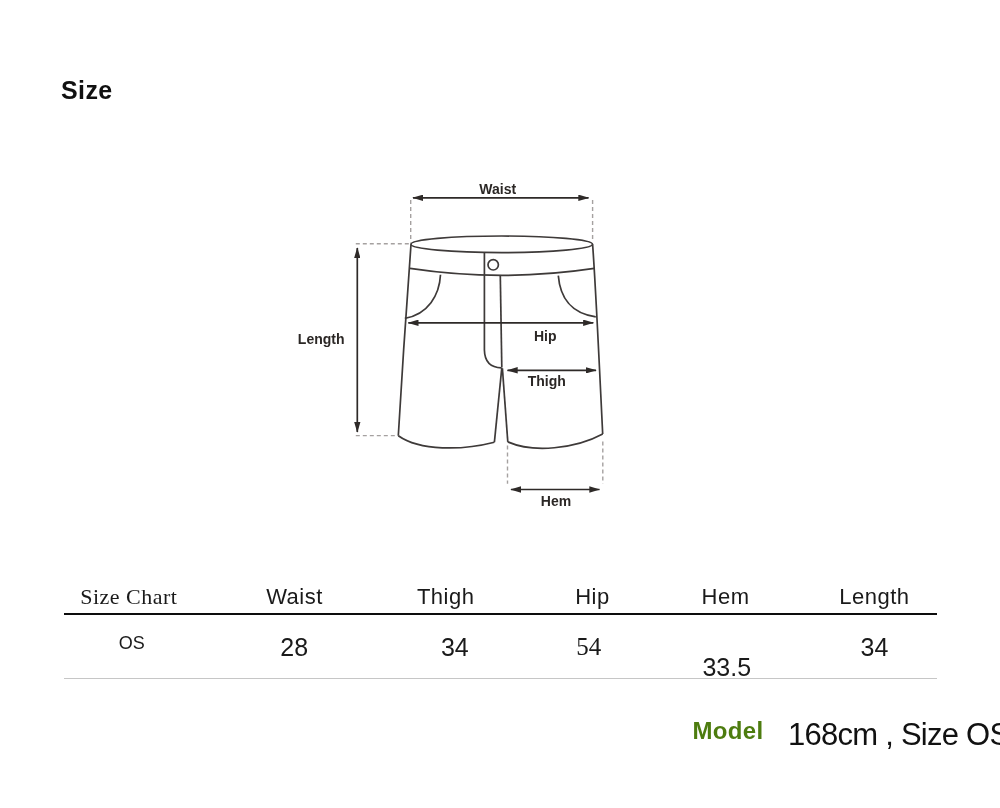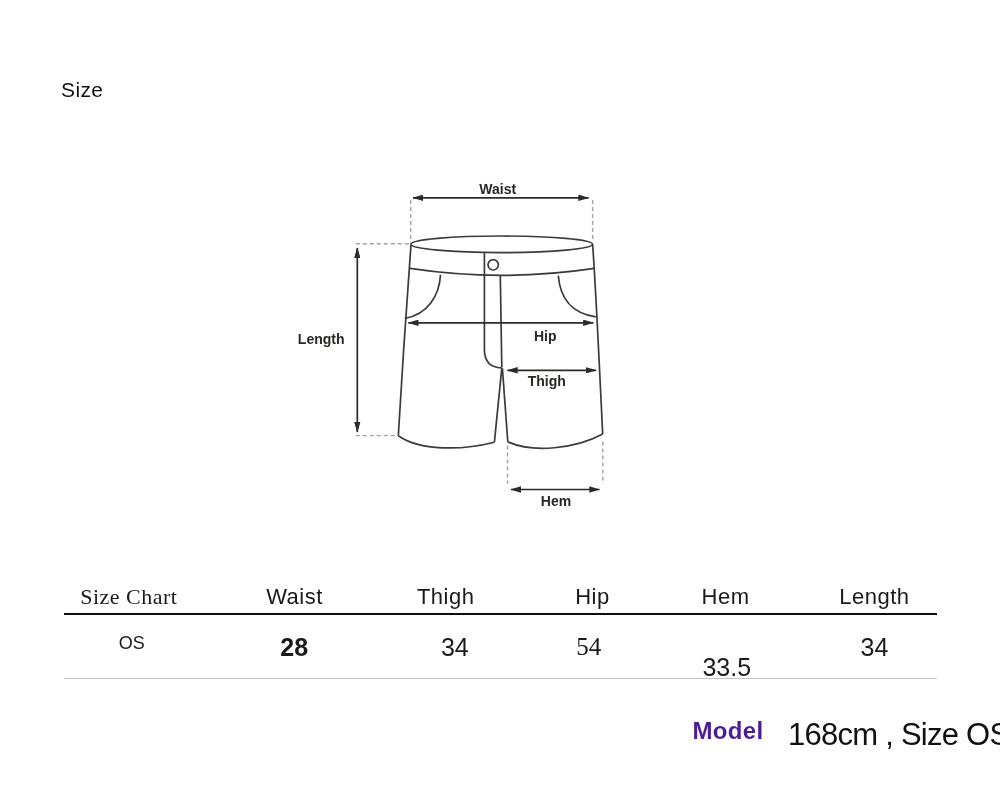--- a/index.html
+++ b/index.html
@@ -4,21 +4,21 @@
 <style>
   html,body{margin:0;padding:0;background:#ffffff;}
   body{width:1000px;height:808px;position:relative;overflow:hidden;
        font-family:"Liberation Sans", sans-serif;color:#1a1a1a;}
   .abs{position:absolute;white-space:nowrap;}
   .ctr{transform:translateX(-50%);}
 </style>
 </head>
 <body>
 
-<div class="abs" style="left:61px;top:78px;font-size:21px;font-weight:normal;line-height:24px;letter-spacing:0.4px;color:#111;">Size</div>
+<div class="abs" style="left:61px;top:78px;font-size:25px;font-weight:bold;line-height:24px;letter-spacing:0.4px;color:#111;">Size</div>
 
 <svg class="abs" style="left:0;top:0;" width="1000" height="808" viewBox="0 0 1000 808" fill="none">
   <defs>
     <marker id="ah" viewBox="0 0 11 6.4" refX="10.2" refY="3.2" markerWidth="11" markerHeight="6.4" markerUnits="userSpaceOnUse" orient="auto-start-reverse">
       <path d="M0 0 L11 3.2 L0 6.4 Z" fill="#2e2a28"></path>
     </marker>
   </defs>
   <g stroke="#3e3a39" stroke-width="1.7">
 
     <ellipse cx="501.7" cy="244.3" rx="90.8" ry="8.3"></ellipse>
@@ -98,28 +98,28 @@
   <div class="abs ctr" style="left:592.4px;top:583.5px;font-size:22px;letter-spacing:0.5px;">Hip</div>
 
   <div class="abs ctr" style="left:725.6px;top:583.5px;font-size:22px;letter-spacing:0.5px;">Hem</div>
 
   <div class="abs ctr" style="left:874.4px;top:583.5px;font-size:22px;letter-spacing:0.5px;">Length</div>
 
   <div class="abs" style="left:64px;top:612.7px;width:873px;height:2px;background:#0d0d0d;"></div>
 
   <div class="abs ctr" style="left:131.7px;top:632.8px;font-size:18px;">OS</div>
 
-  <div class="abs ctr" style="left:294.2px;top:632.8px;font-size:25px;font-weight:bold;">28</div>
+  <div class="abs ctr" style="left:294.2px;top:632.8px;font-size:25px;">28</div>
 
   <div class="abs ctr" style="left:454.8px;top:632.8px;font-size:25px;">34</div>
 
   <div class="abs ctr" style="left:588.8px;top:632.8px;font-size:25px;font-family:Liberation Serif, serif;">54</div>
 
   <div class="abs ctr" style="left:726.8px;top:632.8px;font-size:25px;margin-top:20px;">33.5</div>
 
   <div class="abs ctr" style="left:874.4px;top:632.8px;font-size:25px;">34</div>
 
   <div class="abs" style="left:64px;top:677.5px;width:873px;height:1.5px;background:#c6c6c6;"></div>
 </div>
 
-<div class="abs" style="left:692.5px;top:717px;font-size:24px;font-weight:bold;letter-spacing:0.35px;color:#4c1d95;">Model</div>
+<div class="abs" style="left:692.5px;top:717px;font-size:24px;font-weight:bold;letter-spacing:0.35px;color:#4d7c0f;">Model</div>
 
 <div class="abs" style="left:788px;top:717px;font-size:31px;letter-spacing:-0.75px;color:#111;">168cm , Size OS</div>
 
 </body></html>

